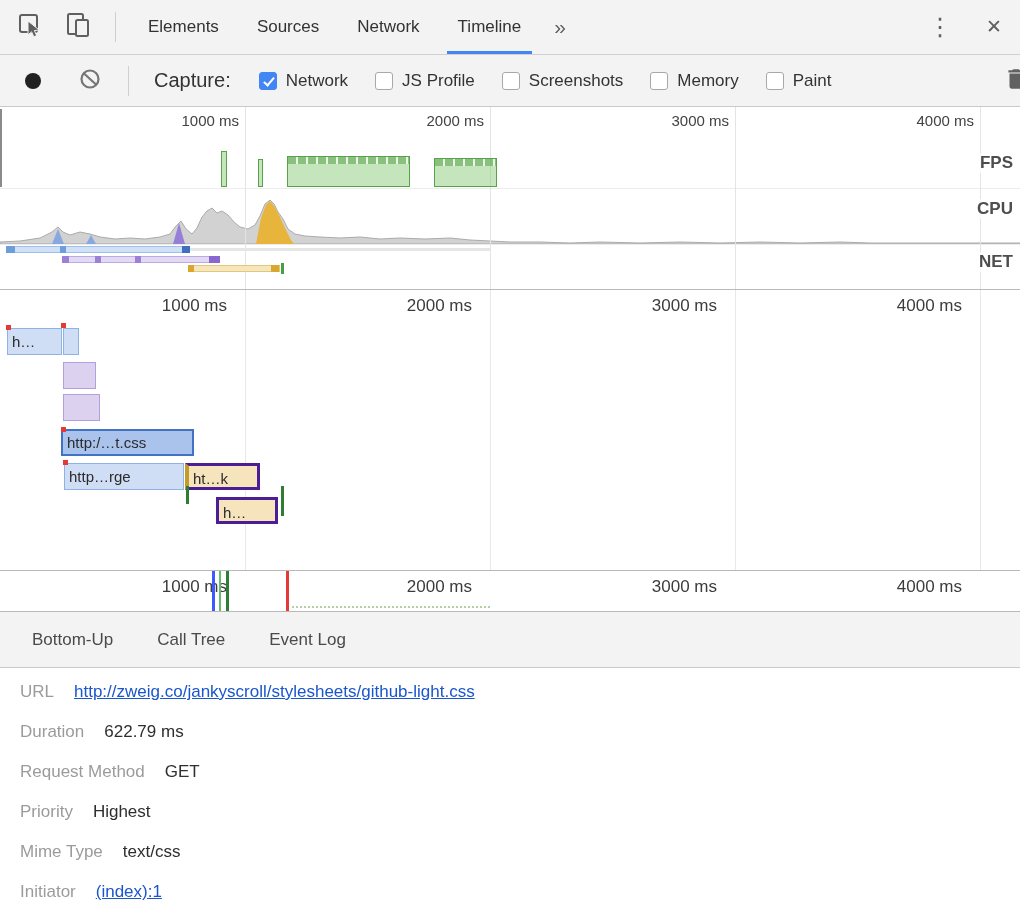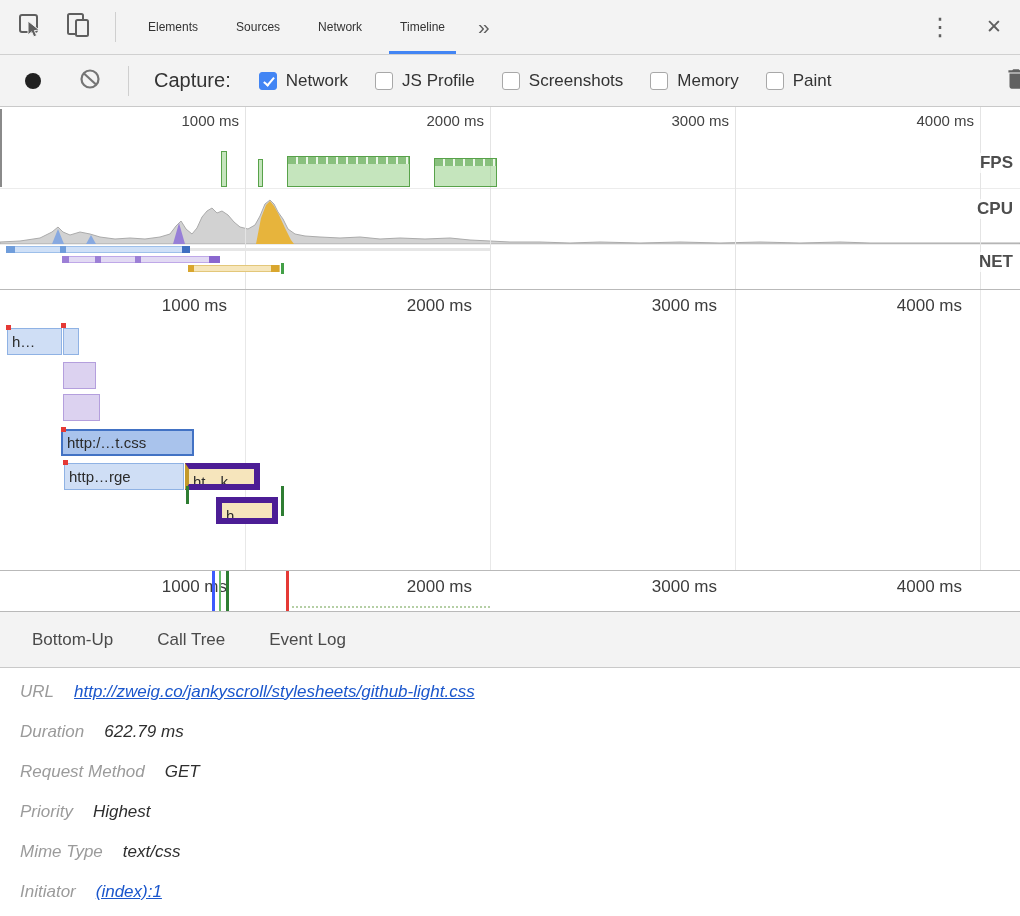--- a/index.html
+++ b/index.html
@@ -5,21 +5,21 @@
   * { margin:0; padding:0; box-sizing:border-box; }
   html,body { width:1020px; height:916px; overflow:hidden; background:#fff;
               font-family:"Liberation Sans", sans-serif; -webkit-font-smoothing:antialiased; }
 
   
   .toolbar1 { height:55px; background:#f3f3f3; border-bottom:1px solid #d0d0d0;
               display:flex; align-items:center; padding-left:6px; }
   .icon-btn { width:48px; height:54px; display:flex; align-items:center; justify-content:center; }
   .vsep { width:1px; height:30px; background:#cfcfcf; margin:0 13px; }
   .panel-tabs { display:flex; height:54px; }
-  .panel-tab { padding:0 19px; font-size:12px; color:#333; line-height:54px; position:relative; }
+  .panel-tab { padding:0 19px; font-size:17px; color:#333; line-height:54px; position:relative; }
   .panel-tab.active::after { content:""; position:absolute; left:8px; right:8px; bottom:0;
                              height:3px; background:#4285f4; }
   .more-tabs { font-size:21px; color:#5f5f5f; padding:0 14px; line-height:54px; }
   .t1-spacer { flex:1; }
   .menu-btn { font-size:24px; color:#5f5f5f; padding:0 16px; line-height:54px; }
   .close-btn { font-size:19px; color:#5f5f5f; padding:0 18px; line-height:54px; }
 
   
   .toolbar2 { height:52px; background:#f3f3f3; border-bottom:1px solid #c9c9c9;
               display:flex; align-items:center; padding-left:25px; overflow:hidden; }
@@ -51,41 +51,41 @@
   .net-bar { position:absolute; }
 
   
   #flame { position:relative; height:280px; background:#fff; overflow:hidden; }
   #flame .gridline { background:#e8e8e8; }
   .big-tick { position:absolute; top:6px; font-size:17px; color:#3c3c3c; transform:translateX(-100%); white-space:nowrap; z-index:1; }
   .bar { position:absolute; height:27px; line-height:25px; font-size:15px; color:#2b2b2b;
          padding:0 4px; overflow:hidden; white-space:nowrap; z-index:2; }
   .bar.blue { background:#cfdef5; border:1px solid #8fb2e4; }
   .bar.purple { background:#dcd2f0; border:1px solid #b49fdd; }
-  .bar.tan { background:#f6e5bc; border:6px solid #4c1d95; }
+  .bar.tan { background:#f6e5bc; border:3px solid #4c1d95; }
   .bar.selected { background:#a9c3ec; border:2px solid #4272c4; line-height:23px; }
   .bar.left-tick { border-left:4px solid #c49a2a; }
   .red-dot { position:absolute; width:5px; height:5px; background:#e53935; z-index:3; }
   .green-tick { position:absolute; width:3px; background:#2e7d32; z-index:3; }
 
   
   #bruler { position:relative; height:42px; border-top:1px solid #b9b9b9; border-bottom:1px solid #b9b9b9;
             background:#fff; overflow:hidden; }
   .marker { position:absolute; top:0; bottom:0; z-index:2; }
   .dotted-seg { position:absolute; left:292px; width:198px; top:35px; border-top:2px dotted #b5cfa5; }
 
   
   #drawer-tabs { height:56px; background:#f3f3f3; border-bottom:1px solid #c9c9c9;
                  display:flex; align-items:stretch; padding-left:10px; }
   .drawer-tab { padding:0 22px; line-height:55px; font-size:17px; color:#4a4a4a; }
   .drawer-tab.active { background:#fff; border-left:1px solid #c9c9c9; border-right:1px solid #c9c9c9;
                        margin-bottom:-1px; color:#303030; }
 
   
-  #summary { background:#fff; padding:4px 0 0 20px;font-style:italic; }
+  #summary { background:#fff; padding:4px 0 0 20px; }
   .sum-row { height:40px; display:flex; align-items:center; font-size:17px; }
   .sum-label { color:#9b9b9b; margin-right:20px; }
   .sum-value { color:#2e2e2e; }
   .sum-value.link { color:#1a56cc; text-decoration:underline; cursor:pointer; }
 </style>
 </head>
 <body>
 
 <div>
 

